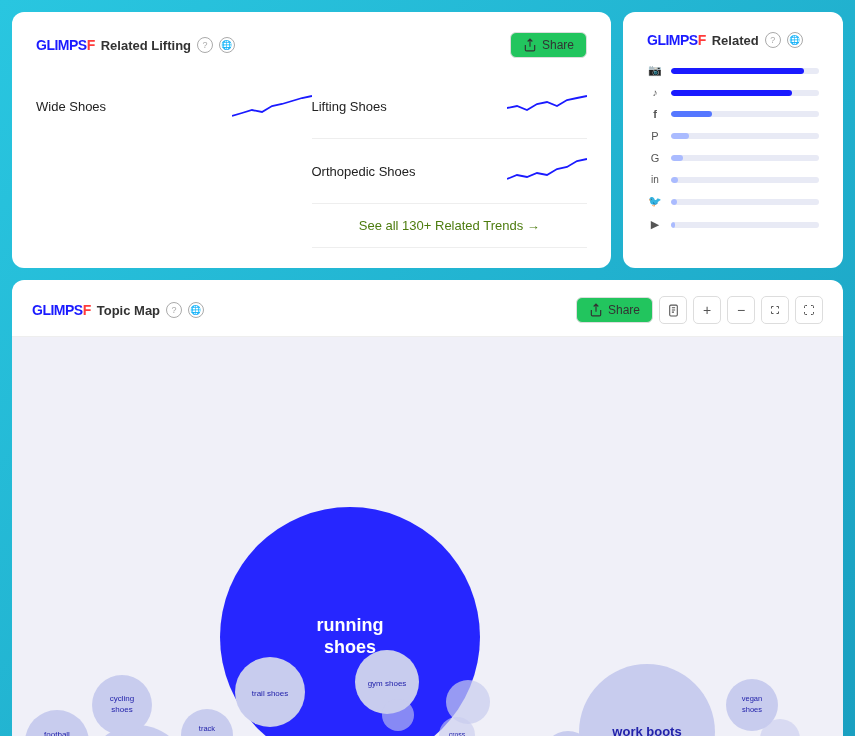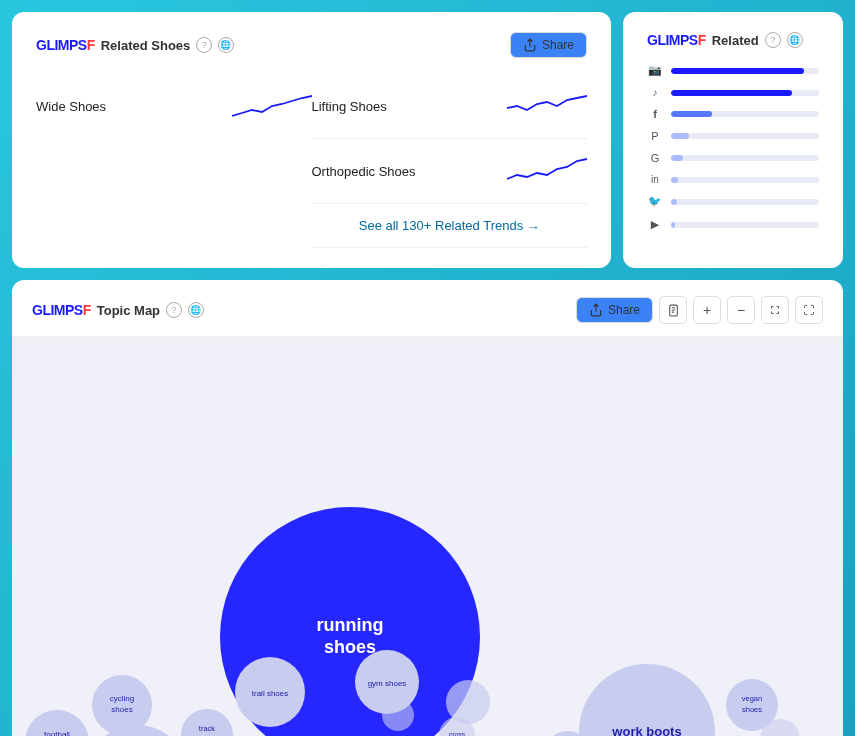--- a/index.html
+++ b/index.html
@@ -77,21 +77,21 @@
     .share-btn {
       display: flex;
       align-items: center;
       gap: 5px;
       border: 1px solid #ddd;
       border-radius: 6px;
       padding: 5px 12px;
       font-size: 12px;
       color: #333;
       cursor: pointer;
-      background: #3b82f6;
+      background: #22c55e;
     }
 
     
     .trends-grid {
       display: grid;
       grid-template-columns: 1fr 1fr;
       gap: 0;
     }
 
     .trend-row {
@@ -115,21 +115,21 @@
     .trend-sparkline {
       width: 80px;
       height: 36px;
     }
 
     .see-all-btn {
       display: flex;
       align-items: center;
       justify-content: center;
       padding: 14px 0;
-      color: #0369a1;
+      color: #4d7c0f;
       font-size: 13px;
       font-weight: 500;
       cursor: pointer;
       border-bottom: 1px solid #eee;
     }
 
     
     .channel-row {
       display: flex;
       align-items: center;
@@ -201,21 +201,21 @@
   </style>
 </head>
 <body>
 
 <div class="top-section">
 
   <div class="related-trends-card">
     <div class="card-header">
       <div class="card-header-left">
         <span class="glimpse-logo">GLIMPS<span>F</span></span>
-        <span class="card-title">Related Shoes</span>
+        <span class="card-title">Related Lifting</span>
         <span class="icon-circle">?</span>
         <span class="icon-circle">🌐</span>
       </div>
       <button class="share-btn">
         <svg width="14" height="14" viewBox="0 0 24 24" fill="none" stroke="currentColor" stroke-width="2">
             <path d="M4 12v8a2 2 0 002 2h12a2 2 0 002-2v-8M16 6l-4-4-4 4M12 2v13"></path>
           </svg>
         <span>Share</span>
       </button>
     </div>

